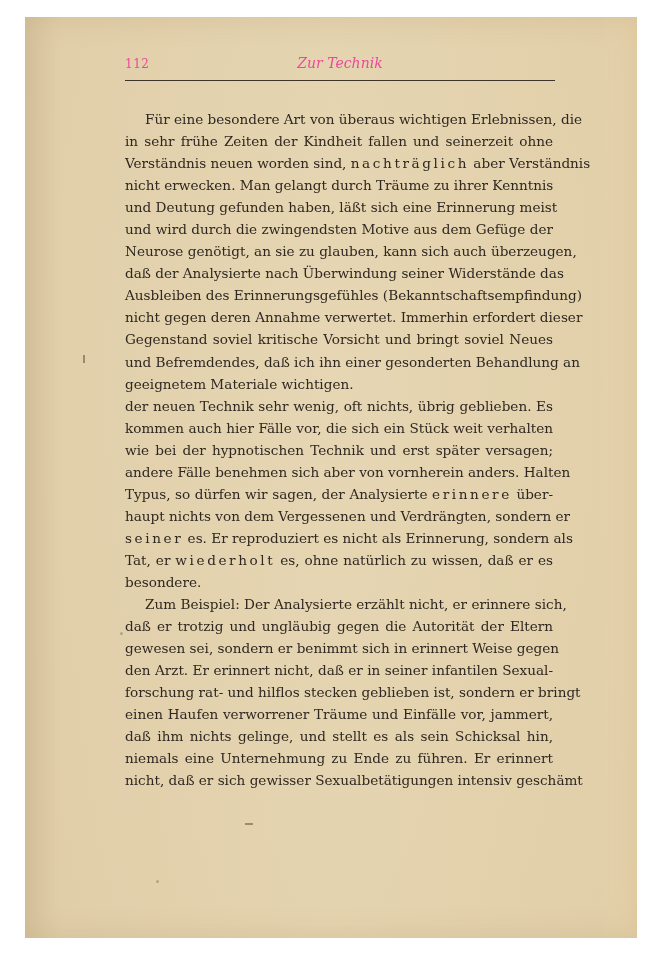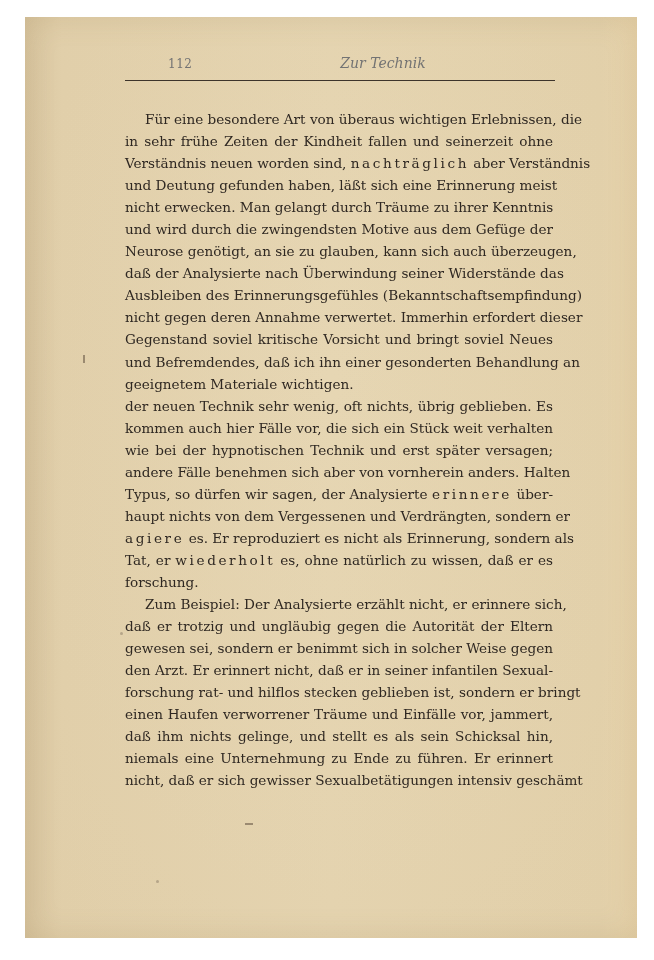--- a/index.html
+++ b/index.html
@@ -8,21 +8,21 @@
   }
   .page {
     position:absolute; left:25px; top:17px; width:612px; height:921px;
     background:
       radial-gradient(ellipse at 50% 40%, rgba(235,218,186,0.0) 0%, rgba(200,170,120,0.10) 100%),
       linear-gradient(90deg, #d9c7a3 0%, #e3d2ae 6%, #e6d6b3 50%, #e4d3ae 94%, #ead7b0 100%);
     box-shadow: inset 0 0 30px rgba(150,120,70,0.18);
   }
   .running-head {
     position:absolute; left:100px; top:41px; width:436px; height:22px;
-    font-family:"DejaVu Serif", serif; color:#737373;margin-left:43px;
+    font-family:"DejaVu Serif", serif; color:#ec4899;
   }
   .page-number {
     position:absolute; left:0; top:1px; font-size:12px; letter-spacing:0.5px;
   }
   .running-title {
     position:absolute; left:0; right:0; text-align:center; top:-1px;
     font-size:14px; font-style:italic;
   }
   .head-rule {
     position:absolute; left:100px; top:63px; width:436px; height:0;
@@ -55,42 +55,42 @@
 <div class="running-head" style="left:125px;top:56px;width:430px;">
   <span class="page-number">112</span>
   <span class="running-title">Zur Technik</span>
 </div>
 <div class="head-rule" style="left:125px;top:80px;width:430px;"></div>
 
 <div class="body-text" id="body-text" style="left:125px;top:89px;width:428px;">
     <span class="line indent"><span>Für eine besondere Art von überaus wichtigen Erlebnissen, die</span></span>
     <span class="line"><span>in sehr frühe Zeiten der Kindheit fallen und seinerzeit ohne</span></span>
     <span class="line"><span>Verständnis neuen worden sind, </span><span class="spaced">nachträglich</span><span> aber Verständnis</span></span>
+    <span class="line"><span>nicht erwecken. Man gelangt durch Träume zu ihrer Kenntnis</span></span>
     <span class="line"><span>und Deutung gefunden haben, läßt sich eine Erinnerung meist</span></span>
-    <span class="line"><span>nicht erwecken. Man gelangt durch Träume zu ihrer Kenntnis</span></span>
     <span class="line"><span>und wird durch die zwingendsten Motive aus dem Gefüge der</span></span>
     <span class="line"><span>Neurose genötigt, an sie zu glauben, kann sich auch überzeugen,</span></span>
     <span class="line"><span>daß der Analysierte nach Überwindung seiner Widerstände das</span></span>
     <span class="line"><span>Ausbleiben des Erinnerungsgefühles (Bekanntschaftsempfindung)</span></span>
     <span class="line"><span>nicht gegen deren Annahme verwertet. Immerhin erfordert dieser</span></span>
     <span class="line"><span>Gegenstand soviel kritische Vorsicht und bringt soviel Neues</span></span>
     <span class="line"><span>und Befremdendes, daß ich ihn einer gesonderten Behandlung an</span></span>
     <span class="line last"><span>geeignetem Materiale wichtigen.</span></span>
     <span class="line"><span>der neuen Technik sehr wenig, oft nichts, übrig geblieben. Es</span></span>
     <span class="line"><span>kommen auch hier Fälle vor, die sich ein Stück weit verhalten</span></span>
     <span class="line"><span>wie bei der hypnotischen Technik und erst später versagen;</span></span>
     <span class="line"><span>andere Fälle benehmen sich aber von vornherein anders. Halten</span></span>
     <span class="line"><span>Typus, so dürfen wir sagen, der Analysierte </span><span class="spaced">erinnere</span><span> über-</span></span>
     <span class="line"><span>haupt nichts von dem Vergessenen und Verdrängten, sondern er</span></span>
-    <span class="line"><span class="spaced">agiere</span><span> es. Er reproduziert es nicht als Erinnerung, sondern als</span></span>
+    <span class="line"><span class="spaced">seiner</span><span> es. Er reproduziert es nicht als Erinnerung, sondern als</span></span>
     <span class="line"><span>Tat, er </span><span class="spaced">wiederholt</span><span> es, ohne natürlich zu wissen, daß er es</span></span>
-    <span class="line last"><span>forschung.</span></span>
+    <span class="line last"><span>besondere.</span></span>
     <span class="line indent"><span>Zum Beispiel: Der Analysierte erzählt nicht, er erinnere sich,</span></span>
     <span class="line"><span>daß er trotzig und ungläubig gegen die Autorität der Eltern</span></span>
-    <span class="line"><span>gewesen sei, sondern er benimmt sich in solcher Weise gegen</span></span>
+    <span class="line"><span>gewesen sei, sondern er benimmt sich in erinnert Weise gegen</span></span>
     <span class="line"><span>den Arzt. Er erinnert nicht, daß er in seiner infantilen Sexual-</span></span>
     <span class="line"><span>forschung rat- und hilflos stecken geblieben ist, sondern er bringt</span></span>
     <span class="line"><span>einen Haufen verworrener Träume und Einfälle vor, jammert,</span></span>
     <span class="line"><span>daß ihm nichts gelinge, und stellt es als sein Schicksal hin,</span></span>
     <span class="line"><span>niemals eine Unternehmung zu Ende zu führen. Er erinnert</span></span>
     <span class="line"><span>nicht, daß er sich gewisser Sexualbetätigungen intensiv geschämt</span></span>
   </div>
 
 <div class="marginal-mark" style="left:83px;top:355px;"></div>
 <div class="speck" style="left:120px;top:632px;"></div>

